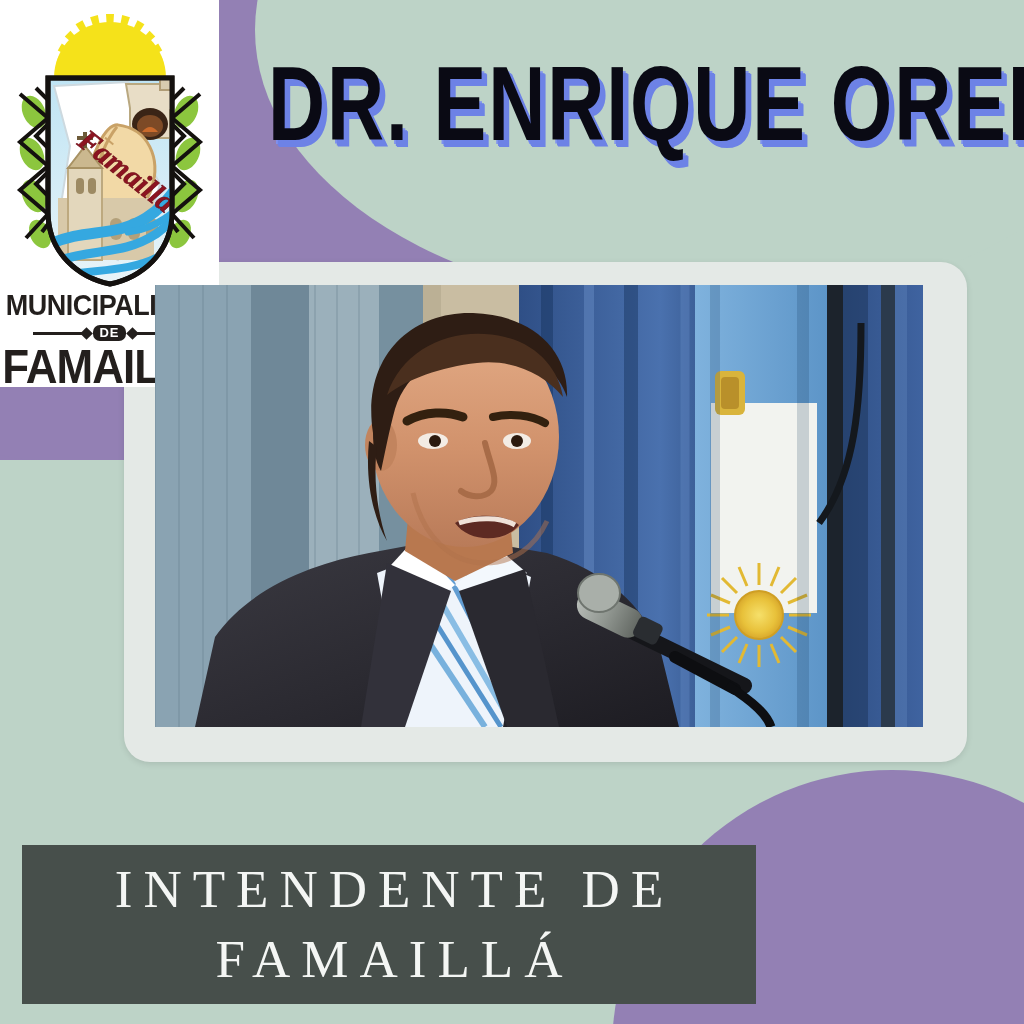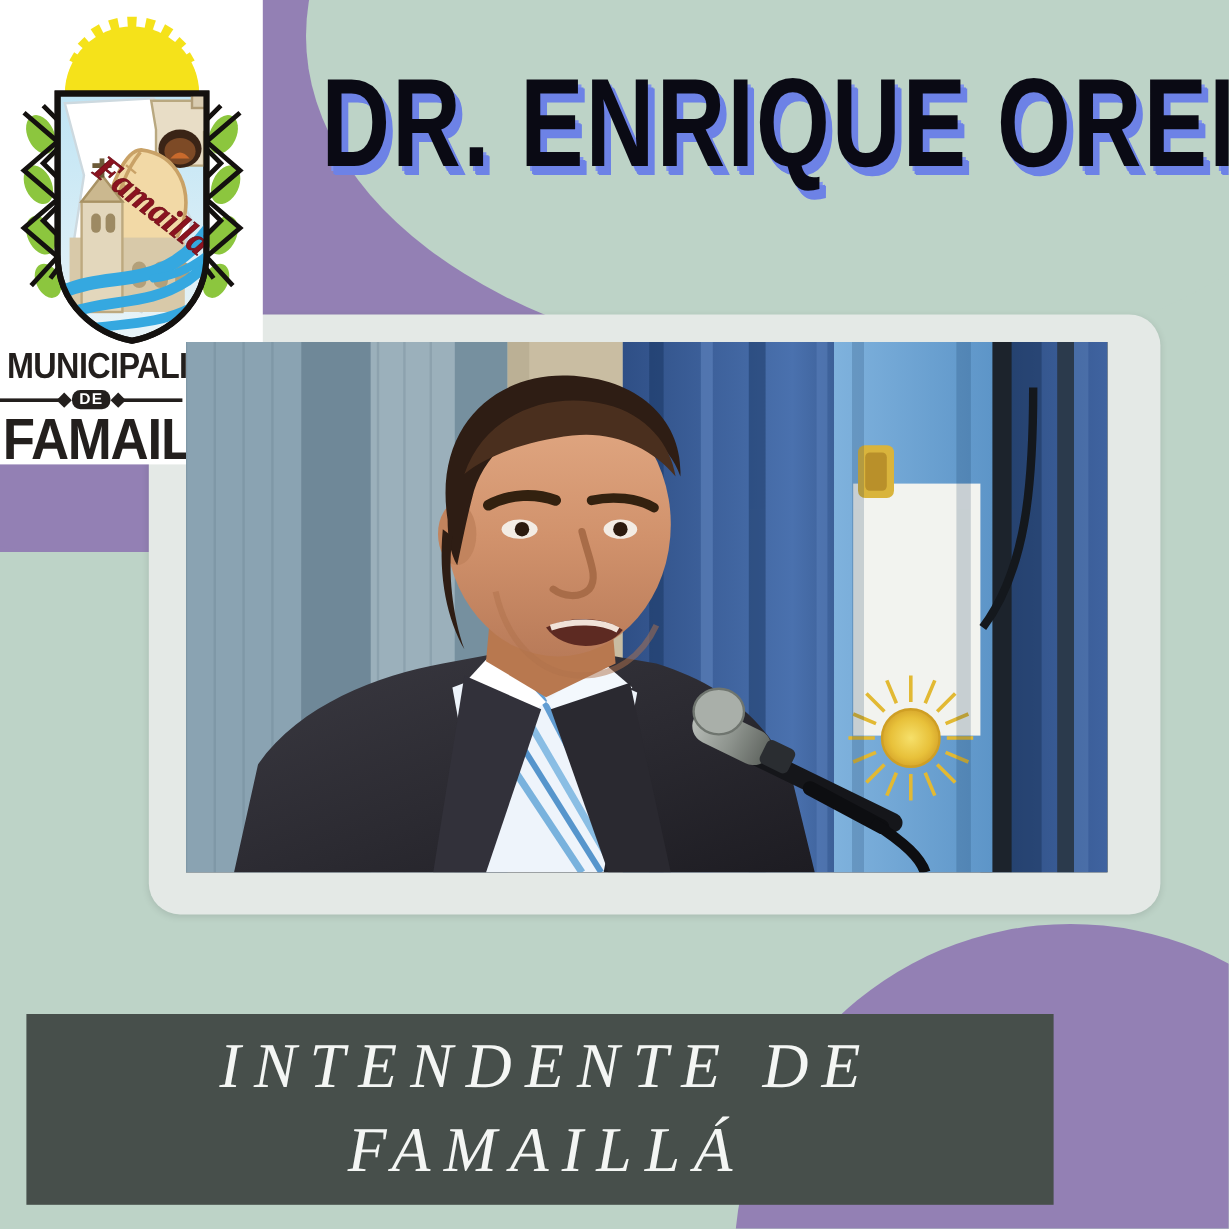--- a/index.html
+++ b/index.html
@@ -72,21 +72,21 @@
     font-family:"Liberation Sans", sans-serif;
     font-weight:bold;
     font-size:27px;
     letter-spacing:-0.5px;
     color:#231f1d;
     transform:scaleY(1.12);
     display:block;
     line-height:1;
   }
   .logo-de-row {
-    display:flex; align-items:center; 
+    display:flex; align-items:center; justify-content:center;
     gap:4px; margin:6px 0 4px 0;
   }
   .logo-rule { height:3px; width:56px; background:#231f1d; position:relative; }
   .logo-rule::after {
     content:""; position:absolute; top:-3px; width:9px; height:9px;
     background:#231f1d; transform:rotate(45deg);
   }
   .logo-rule.l::after { right:-2px; }
   .logo-rule.r::after { left:-2px; }
   .logo-de {
@@ -143,28 +143,27 @@
     overflow:hidden;
     z-index:7;
     background:#34404a;
   }
   .photo-window svg { display:block; }
 
   
   .caption-bar {
     position:absolute;
     left:22px; top:845px;
-    width:856px; height:159px;
+    width:734px; height:159px;
     background:#474f4b;
     z-index:7;
     display:flex;
     flex-direction:column;
     align-items:center;
     justify-content:center;
-    font-style:italic;
   }
   .caption-line {
     font-family:"Liberation Serif","DejaVu Serif", serif;
     color:#f4f6f4;
     font-size:53px;
     letter-spacing:11px;
     line-height:1.32;
     text-align:center;
     text-indent:11px;
     white-space:nowrap;

